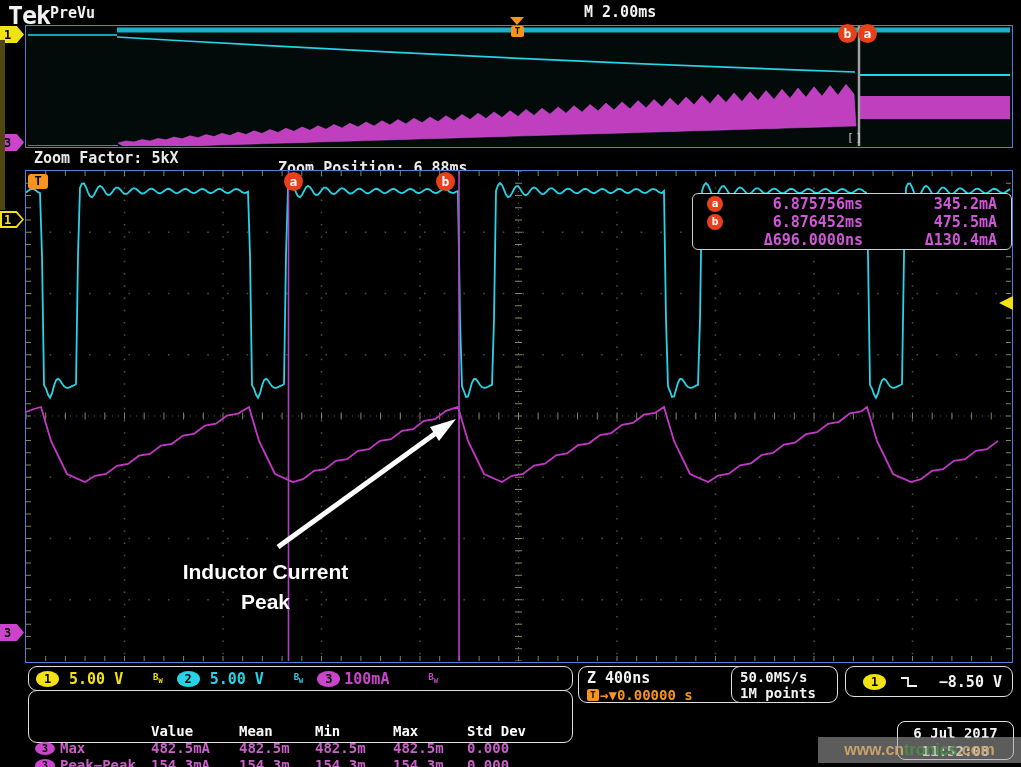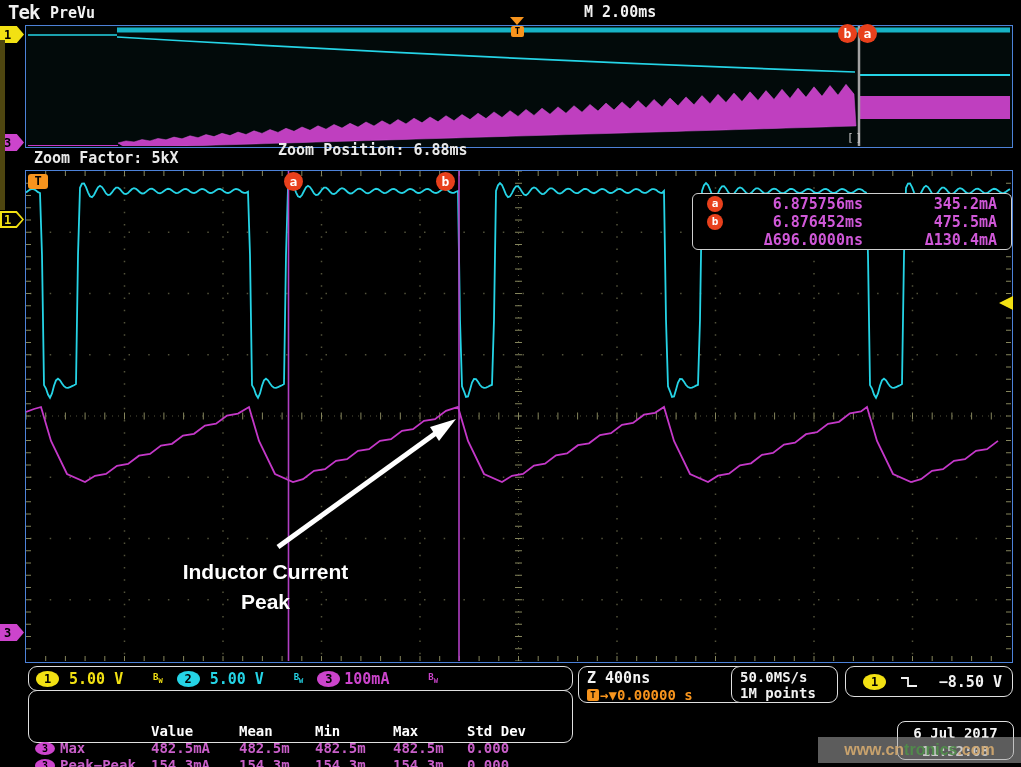--- a/index.html
+++ b/index.html
@@ -1,27 +1,27 @@
 <!DOCTYPE html>
 <html><head>
 <meta charset="utf-8">
 <style>
   html,body{margin:0;padding:0;background:#000;}
   .screen{position:relative;width:1021px;height:767px;background:#000;overflow:hidden;
           font-family:"DejaVu Sans Mono",monospace;color:#f2f2f2;}
   
   .topbar{position:absolute;left:0;top:0;width:100%;height:25px;}
-  .logo{position:absolute;left:8px;top:1px;font-size:19px;font-weight:bold;letter-spacing:-1px;}
+  .logo{position:absolute;left:8px;top:1px;font-size:25px;font-weight:bold;letter-spacing:-1px;}
   .prevu{position:absolute;left:50px;top:4px;font-size:15px;font-weight:bold;}
   .timebase{position:absolute;left:584px;top:3px;font-size:15px;font-weight:bold;}
   
   .ovwin{position:absolute;left:25px;top:25px;width:988px;height:123px;border:1.5px solid #4d82d8;box-sizing:border-box;background:#020a0a;}
   .zoomwin{position:absolute;left:25px;top:170px;width:988px;height:493px;border:1.5px solid #4d82d8;box-sizing:border-box;background:#000;}
   .zoombar-factor{position:absolute;left:34px;top:149px;font-size:15px;font-weight:bold;color:#eaeaea;}
-  .zoombar-pos{position:absolute;left:278px;top:141px;font-size:15px;font-weight:bold;color:#eaeaea;}
+  .zoombar-pos{position:absolute;left:278px;top:159px;font-size:15px;font-weight:bold;color:#eaeaea;}
   .leftstrip{position:absolute;left:0;top:40px;width:5px;height:170px;background:#4f4610;}
   
   .pent{position:absolute;width:24px;height:17px;clip-path:polygon(0 0,70% 0,100% 50%,70% 100%,0 100%);
         display:flex;align-items:center;font-size:12px;font-weight:bold;}
   .pent span{position:relative;z-index:2;padding-left:4px;}
   .pent .hole{position:absolute;inset:2px;clip-path:polygon(0 0,70% 0,100% 50%,70% 100%,0 100%);background:#000;z-index:1;}
   
   .trig-tri{position:absolute;left:510px;top:17px;width:0;height:0;border-left:7px solid transparent;border-right:7px solid transparent;border-top:8px solid #f7941d;}
   .trig-tbox{position:absolute;left:511px;top:26px;width:13px;height:11px;background:#f7941d;border-radius:2px;
              color:#000;font-size:9px;font-weight:bold;text-align:center;line-height:11px;}

